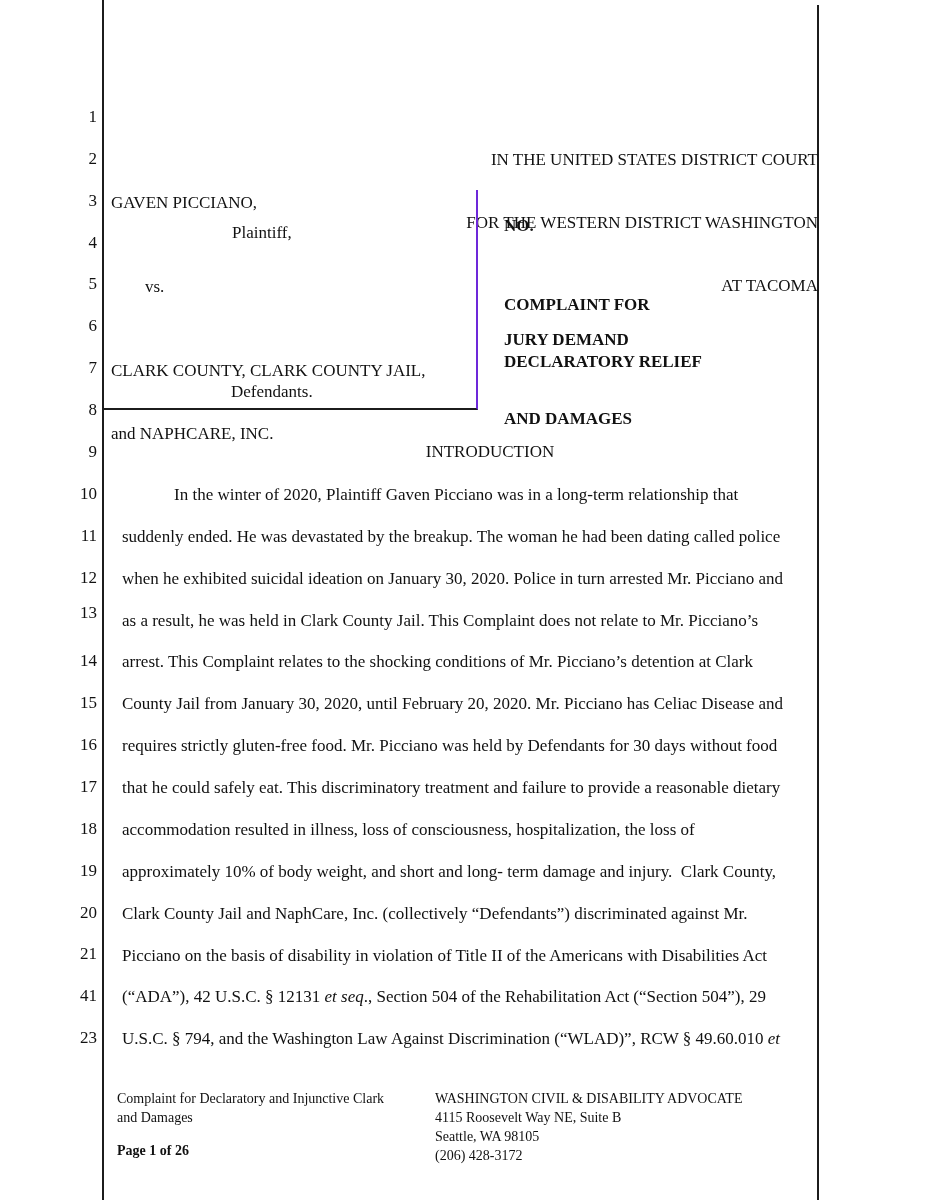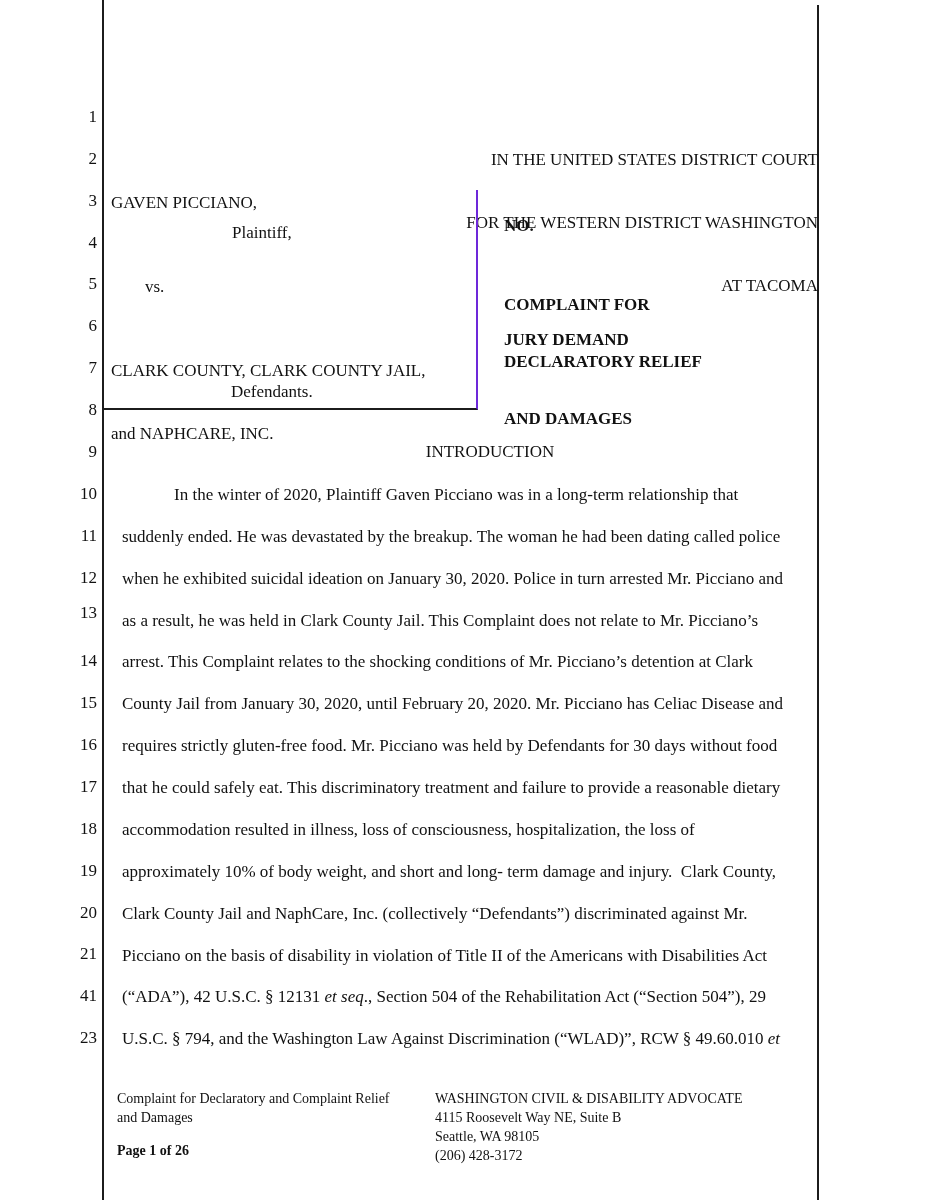--- a/index.html
+++ b/index.html
@@ -146,21 +146,21 @@
       <div class="body-line" style="top: 293.09px;"><span>that he could safely eat. This discriminatory treatment and failure to provide a reasonable dietary</span></div>
       <div class="body-line" style="top: 334.96px;"><span>accommodation resulted in illness, loss of consciousness, hospitalization, the loss of</span></div>
       <div class="body-line" style="top: 376.83px;"><span>approximately 10% of body weight, and short and long- term damage and injury.  Clark County,</span></div>
       <div class="body-line" style="top: 418.7px;"><span>Clark County Jail and NaphCare, Inc. (collectively “Defendants”) discriminated against Mr.</span></div>
       <div class="body-line" style="top: 460.57px;"><span>Picciano on the basis of disability in violation of Title II of the Americans with Disabilities Act</span></div>
       <div class="body-line" style="top: 502.44px;"><span>(“ADA”), 42 U.S.C. § 12131 </span><span class="italic">et seq</span><span>., Section 504 of the Rehabilitation Act (“Section 504”), 29</span></div>
       <div class="body-line" style="top: 544.31px;"><span>U.S.C. § 794, and the Washington Law Against Discrimination (“WLAD)”, RCW § 49.60.010 </span><span class="italic">et</span></div>
     </div>
 
   <div class="footer-left">
-    <div>Complaint for Declaratory and Complaint Relief</div>
+    <div>Complaint for Declaratory and Injunctive Clark</div>
     <div>and Damages</div>
   </div>
   <div class="footer-page">Page 1 of 26</div>
   <div class="footer-firm">
     <div>WASHINGTON CIVIL &amp; DISABILITY ADVOCATE</div>
     <div>4115 Roosevelt Way NE, Suite B</div>
     <div>Seattle, WA 98105</div>
     <div>(206) 428-3172</div>
   </div>
 

